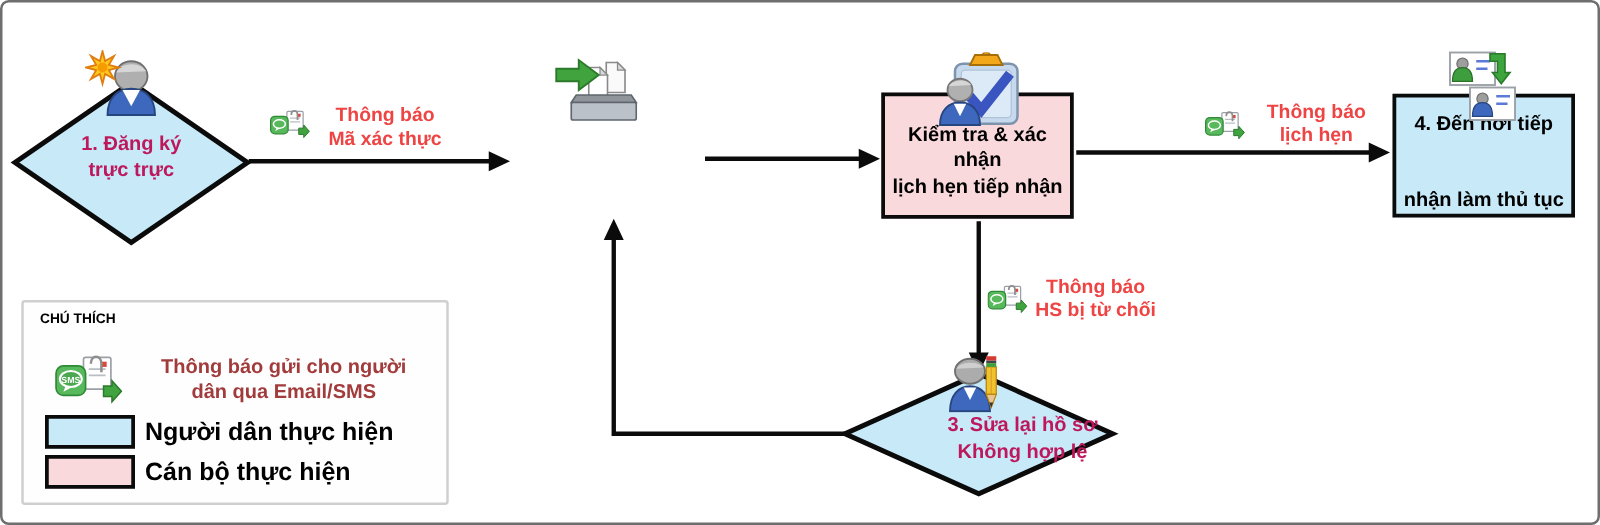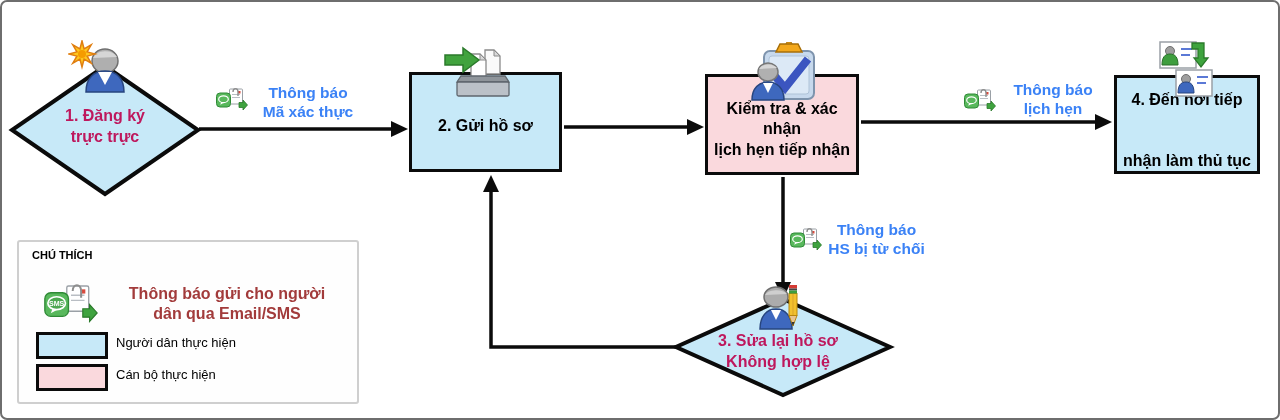--- a/index.html
+++ b/index.html
@@ -13,35 +13,35 @@
     position:absolute; box-sizing:border-box; border:3.5px solid #0b0b0b;
     display:flex; flex-direction:column; align-items:center; justify-content:center;
     text-align:center; font-weight:bold; font-size:16px; line-height:1.28; color:#000;
     z-index:1;
   }
   .fill-citizen { background:#C7E9F8; }
   .fill-officer { background:#FAD9DD; }
   .icon { position:absolute; z-index:5; }
   .lbl { position:absolute; z-index:6; font-weight:bold; text-align:center; }
   .shape-label { font-size:16px; line-height:1.3; color:#be185d; }
-  .edge-label { font-size:15.5px; line-height:1.22; color:#3b82f6; }
+  .edge-label { font-size:15.5px; line-height:1.22; color:#ef4444; }
   .diamond-fill { fill:#C7E9F8; stroke:#0b0b0b; stroke-width:4; }
   .conn { stroke:#0b0b0b; stroke-width:3.5; fill:none; }
   .head { fill:#0b0b0b; stroke:none; }
   .legend {
     position:absolute; left:15px; top:238px; width:342px; height:164px;
     box-sizing:border-box; background:#fefefe; border:2px solid #cfcfcf;
     border-radius:3px; z-index:4;
   }
   .legend-title { position:absolute; left:13px; top:7px; font-weight:bold; font-size:11px; color:#000; }
   .legend-red { position:absolute; left:84px; top:42px; width:248px; text-align:center;
     font-weight:bold; font-size:16px; line-height:1.25; color:#A23B3B; }
   .swatch { position:absolute; left:17px; width:72px; height:27px; box-sizing:border-box;
     border:3.5px solid #0b0b0b; }
-  .legend-item-label { position:absolute; left:97px; font-weight:normal; font-size:13px; color:#000; }
+  .legend-item-label { position:absolute; left:97px; font-weight:bold; font-size:20px; color:#000; }
 </style>
 </head>
 <body>
 
 <div class="stage">
 
   <svg class="overlay" width="1280" height="420" viewBox="0 0 1280 420">
     <polygon class="diamond-fill" points="103,64 196,128 103,192 10,128"></polygon>
     <polygon class="diamond-fill" points="781,297 888,345 781,393 674,345"></polygon>
 
@@ -54,40 +54,37 @@
     <line class="conn" x1="859" y1="120" x2="1095" y2="120"></line>
     <polygon class="head" points="1110,120 1093,112 1093,128"></polygon>
 
     <line class="conn" x1="781" y1="175" x2="781" y2="282"></line>
     <polygon class="head" points="781,297 773,280 789,280"></polygon>
 
     <polyline class="conn" points="674,345 489,345 489,190"></polyline>
     <polygon class="head" points="489,173 481,190 497,190"></polygon>
   </svg>
 
-  <div class="node fill-citizen" style="left:407px; top:70px; width:153px; height:100px; padding-top:8px;">
-    <span>2. Gửi hồ sơ</span>
-  </div>
 
   <div class="node fill-officer" style="left:703px; top:72px; width:154px; height:101px; padding-top:10px;">
     <span>Kiểm tra &amp; xác nhận</span>
     <span>lịch hẹn tiếp nhận</span>
   </div>
 
   <div class="node fill-citizen" style="left:1112px; top:73px; width:146px; height:99px; padding-top:12px;gap:40px;">
     <span>4. Đến nơi tiếp</span>
     <span>nhận làm thủ tục</span>
   </div>
 
   <div class="lbl shape-label" style="left:23px; top:104px; width:160px;">
     <div>1. Đăng ký</div>
     <div>trực trực</div>
   </div>
 
-  <div class="lbl shape-label" style="left:686px; top:329px; width:180px;">
+  <div class="lbl shape-label" style="left:726px; top:329px; width:180px;">
     <div>3. Sửa lại hồ sơ</div>
     <div>Không hợp lệ</div>
   </div>
 
   <div class="lbl edge-label" style="left:244px; top:82px; width:124px;">
     <div>Thông báo</div>
     <div>Mã xác thực</div>
   </div>
 
   <div class="lbl edge-label" style="left:992px; top:79px; width:118px;">

